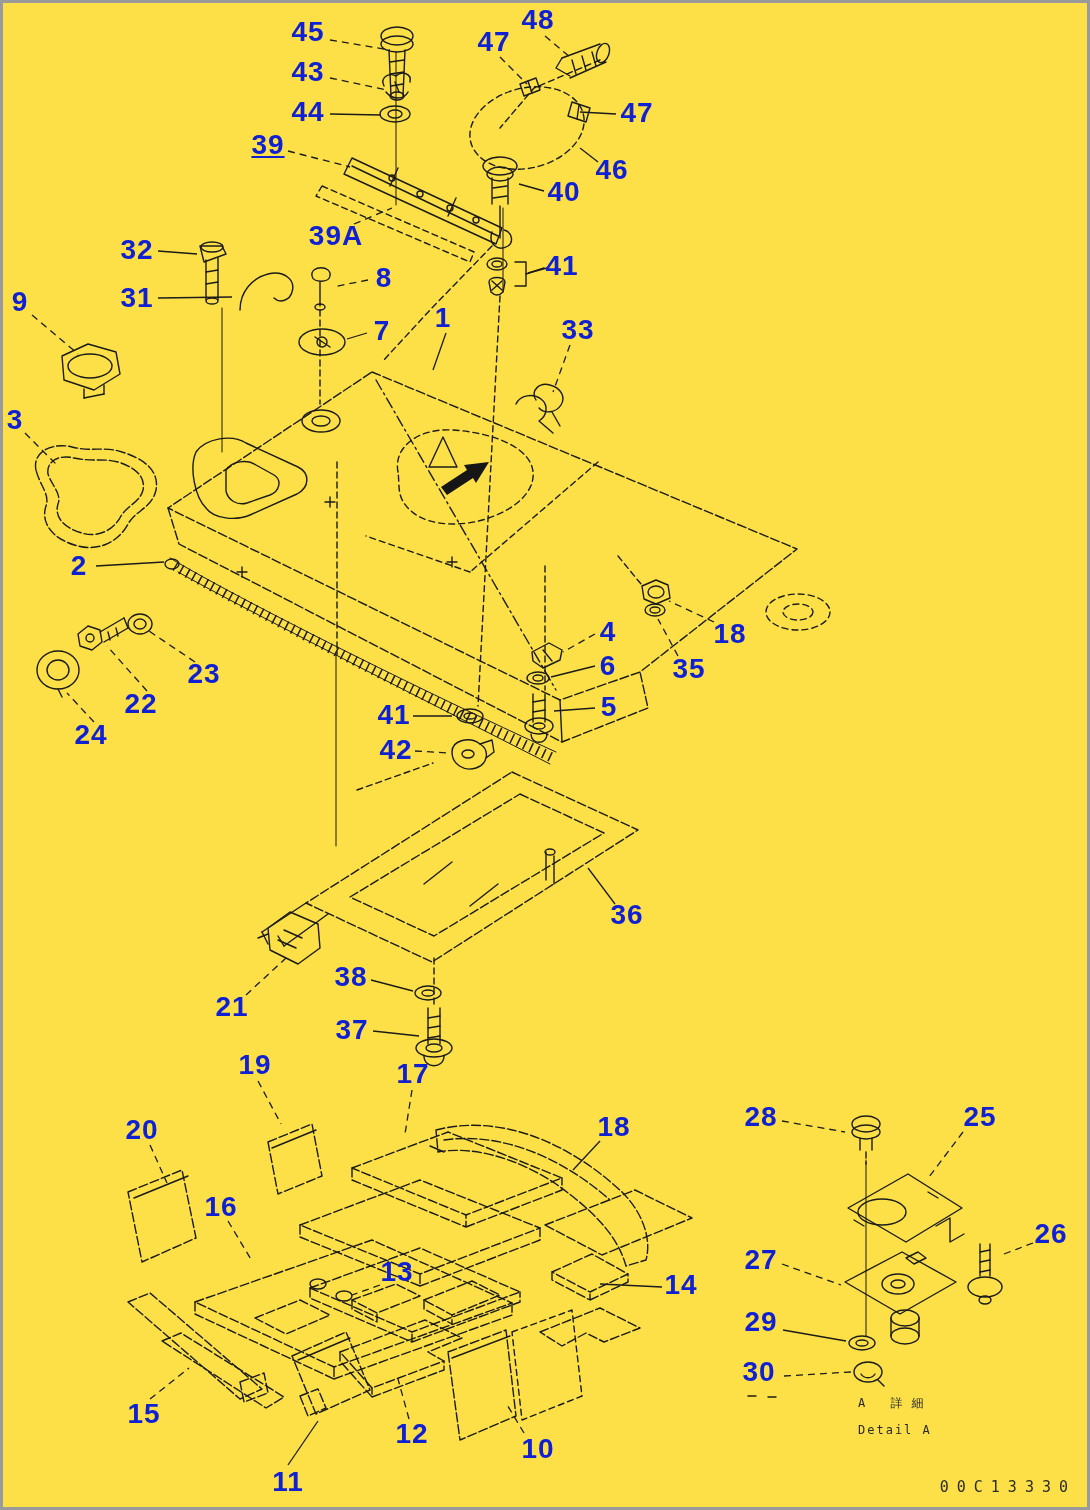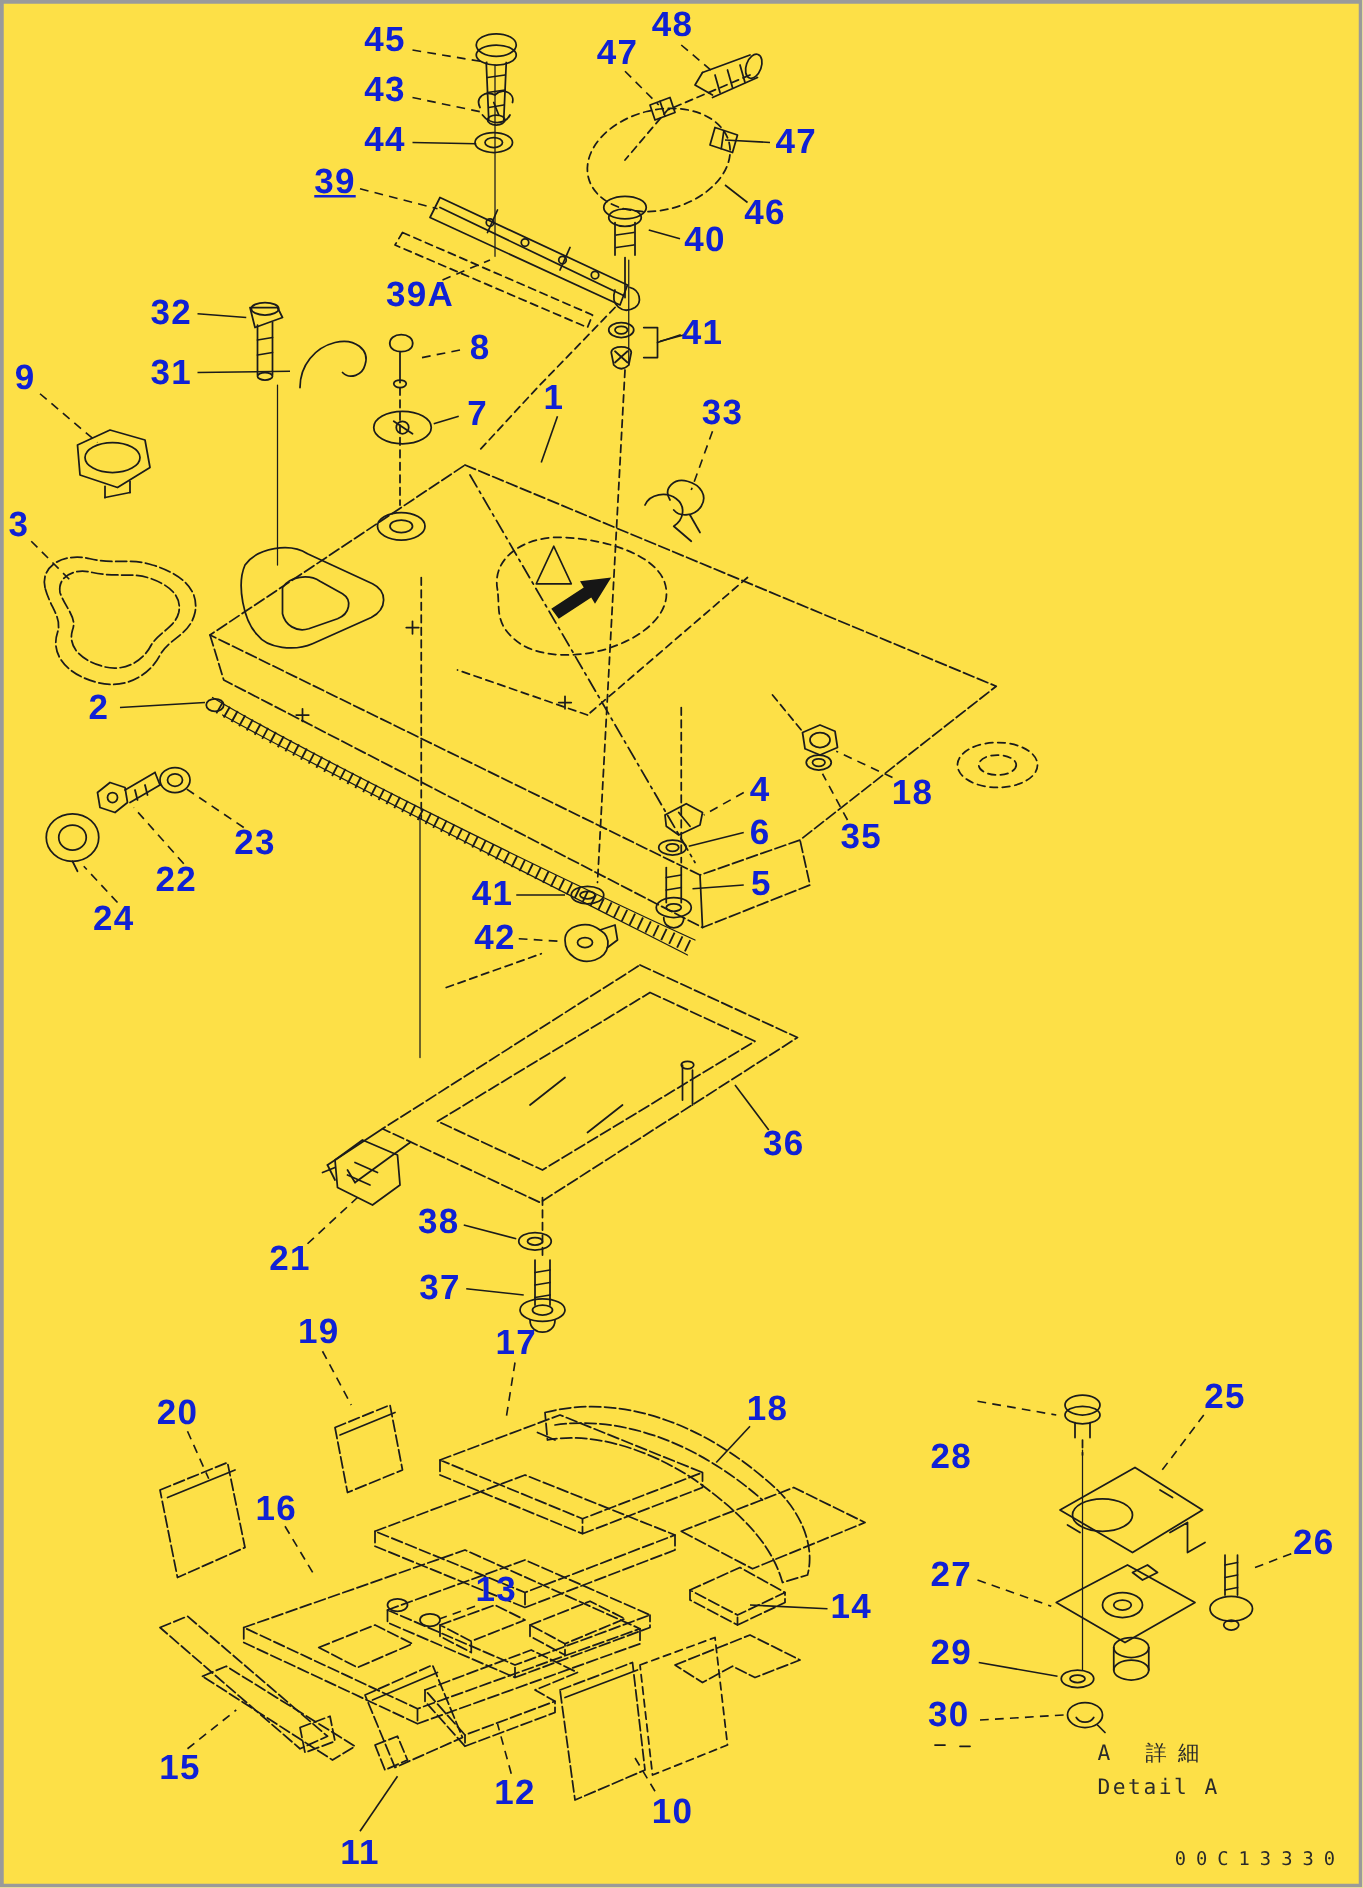--- a/index.html
+++ b/index.html
@@ -13,22 +13,22 @@
   svg.art .r{stroke-dasharray:9 3;}
   svg.art .cl{stroke-dasharray:11 4 2 4;}
   svg.art .thin{stroke-width:1;}
   svg.art .f{fill:#161616;stroke:none;}
   svg.art .hatch{stroke-width:10;stroke-dasharray:1.5 5.5;stroke-linecap:butt;}
   svg.leaders line{stroke:#1b1b1b;stroke-width:1.3;}
   svg.leaders line.d{stroke-dasharray:7 5;}
   
   .callout{position:absolute;transform:translate(-50%,-50%);font-weight:700;font-size:28px;
            letter-spacing:1px;white-space:nowrap;user-select:none;}
-  .caption{position:absolute;left:878px;top:1390px;color:#2a2a2a;
-           font-family:"DejaVu Sans Mono",monospace;font-size:17px;line-height:27px;}
+  .caption{position:absolute;left:858px;top:1390px;color:#2a2a2a;
+           font-family:"DejaVu Sans Mono",monospace;font-size:12px;line-height:27px;}
   .caption .jp{letter-spacing:9px;}
   .caption .en{letter-spacing:2px;}
   .docnum{position:absolute;right:14px;top:1478px;color:#2a2a2a;
           font-family:"DejaVu Sans Mono",monospace;font-size:15px;letter-spacing:8px;}
 </style>
 </head>
 <body>
 
 <div class="canvas">
 
@@ -474,21 +474,21 @@
       <span class="callout" style="left: 394px; top: 715px; color: rgb(16, 33, 212);">41</span>
       <span class="callout" style="left: 396px; top: 750px; color: rgb(16, 33, 212);">42</span>
       <span class="callout" style="left: 627px; top: 915px; color: rgb(16, 33, 212);">36</span>
       <span class="callout" style="left: 232px; top: 1007px; color: rgb(16, 33, 212);">21</span>
       <span class="callout" style="left: 351px; top: 977px; color: rgb(16, 33, 212);">38</span>
       <span class="callout" style="left: 352px; top: 1030px; color: rgb(16, 33, 212);">37</span>
       <span class="callout" style="left: 255px; top: 1065px; color: rgb(16, 33, 212);">19</span>
       <span class="callout" style="left: 413px; top: 1074px; color: rgb(16, 33, 212);">17</span>
       <span class="callout" style="left: 142px; top: 1130px; color: rgb(16, 33, 212);">20</span>
       <span class="callout" style="left: 614px; top: 1127px; color: rgb(16, 33, 212);">18</span>
-      <span class="callout" style="left: 761px; top: 1117px; color: rgb(16, 33, 212); margin-top: 48px;">28</span>
+      <span class="callout" style="left: 761px; top: 1117px; color: rgb(16, 33, 212);">28</span>
       <span class="callout" style="left: 980px; top: 1117px; color: rgb(16, 33, 212);">25</span>
       <span class="callout" style="left: 221px; top: 1207px; color: rgb(16, 33, 212);">16</span>
       <span class="callout" style="left: 1051px; top: 1234px; color: rgb(16, 33, 212);">26</span>
       <span class="callout" style="left: 397px; top: 1272px; color: rgb(16, 33, 212);">13</span>
       <span class="callout" style="left: 761px; top: 1260px; color: rgb(16, 33, 212);">27</span>
       <span class="callout" style="left: 681px; top: 1285px; color: rgb(16, 33, 212);">14</span>
       <span class="callout" style="left: 761px; top: 1322px; color: rgb(16, 33, 212);">29</span>
       <span class="callout" style="left: 144px; top: 1414px; color: rgb(16, 33, 212);">15</span>
       <span class="callout" style="left: 759px; top: 1372px; color: rgb(16, 33, 212);">30</span>
       <span class="callout" style="left: 412px; top: 1434px; color: rgb(16, 33, 212);">12</span>

